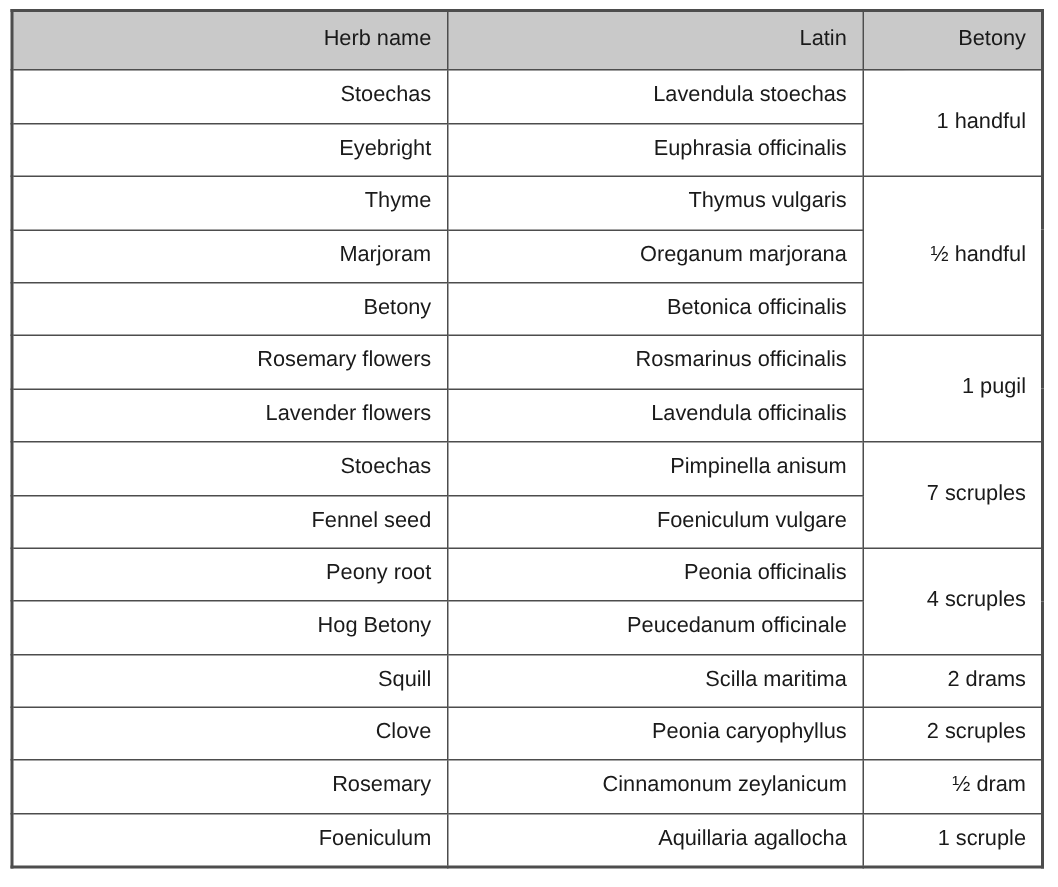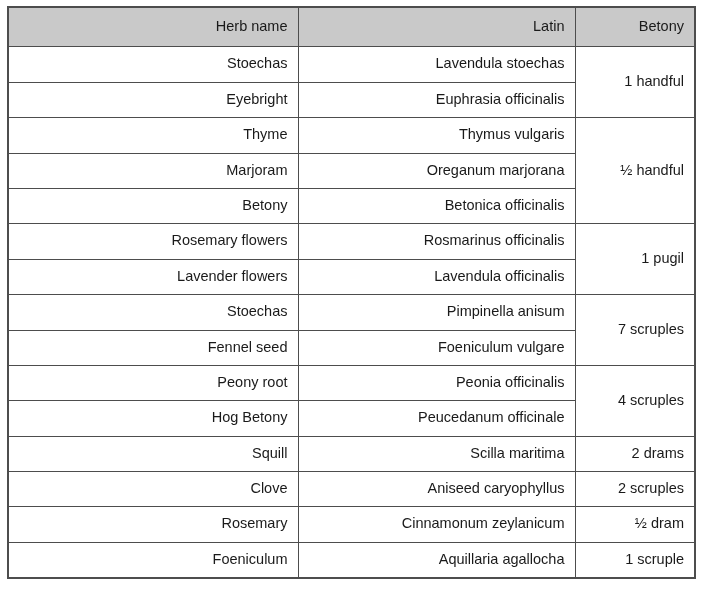--- a/index.html
+++ b/index.html
@@ -118,21 +118,21 @@
         <td>Hog Betony</td>
         <td>Peucedanum officinale</td>
       </tr>
       <tr>
         <td>Squill</td>
         <td>Scilla maritima</td>
         <td class="amount-cell">2 drams</td>
       </tr>
       <tr>
         <td>Clove</td>
-        <td>Aniseed caryophyllus</td>
+        <td>Peonia caryophyllus</td>
         <td class="amount-cell">2 scruples</td>
       </tr>
       <tr>
         <td>Rosemary</td>
         <td>Cinnamonum zeylanicum</td>
         <td class="amount-cell">½ dram</td>
       </tr>
       <tr>
         <td>Foeniculum</td>
         <td>Aquillaria agallocha</td>

